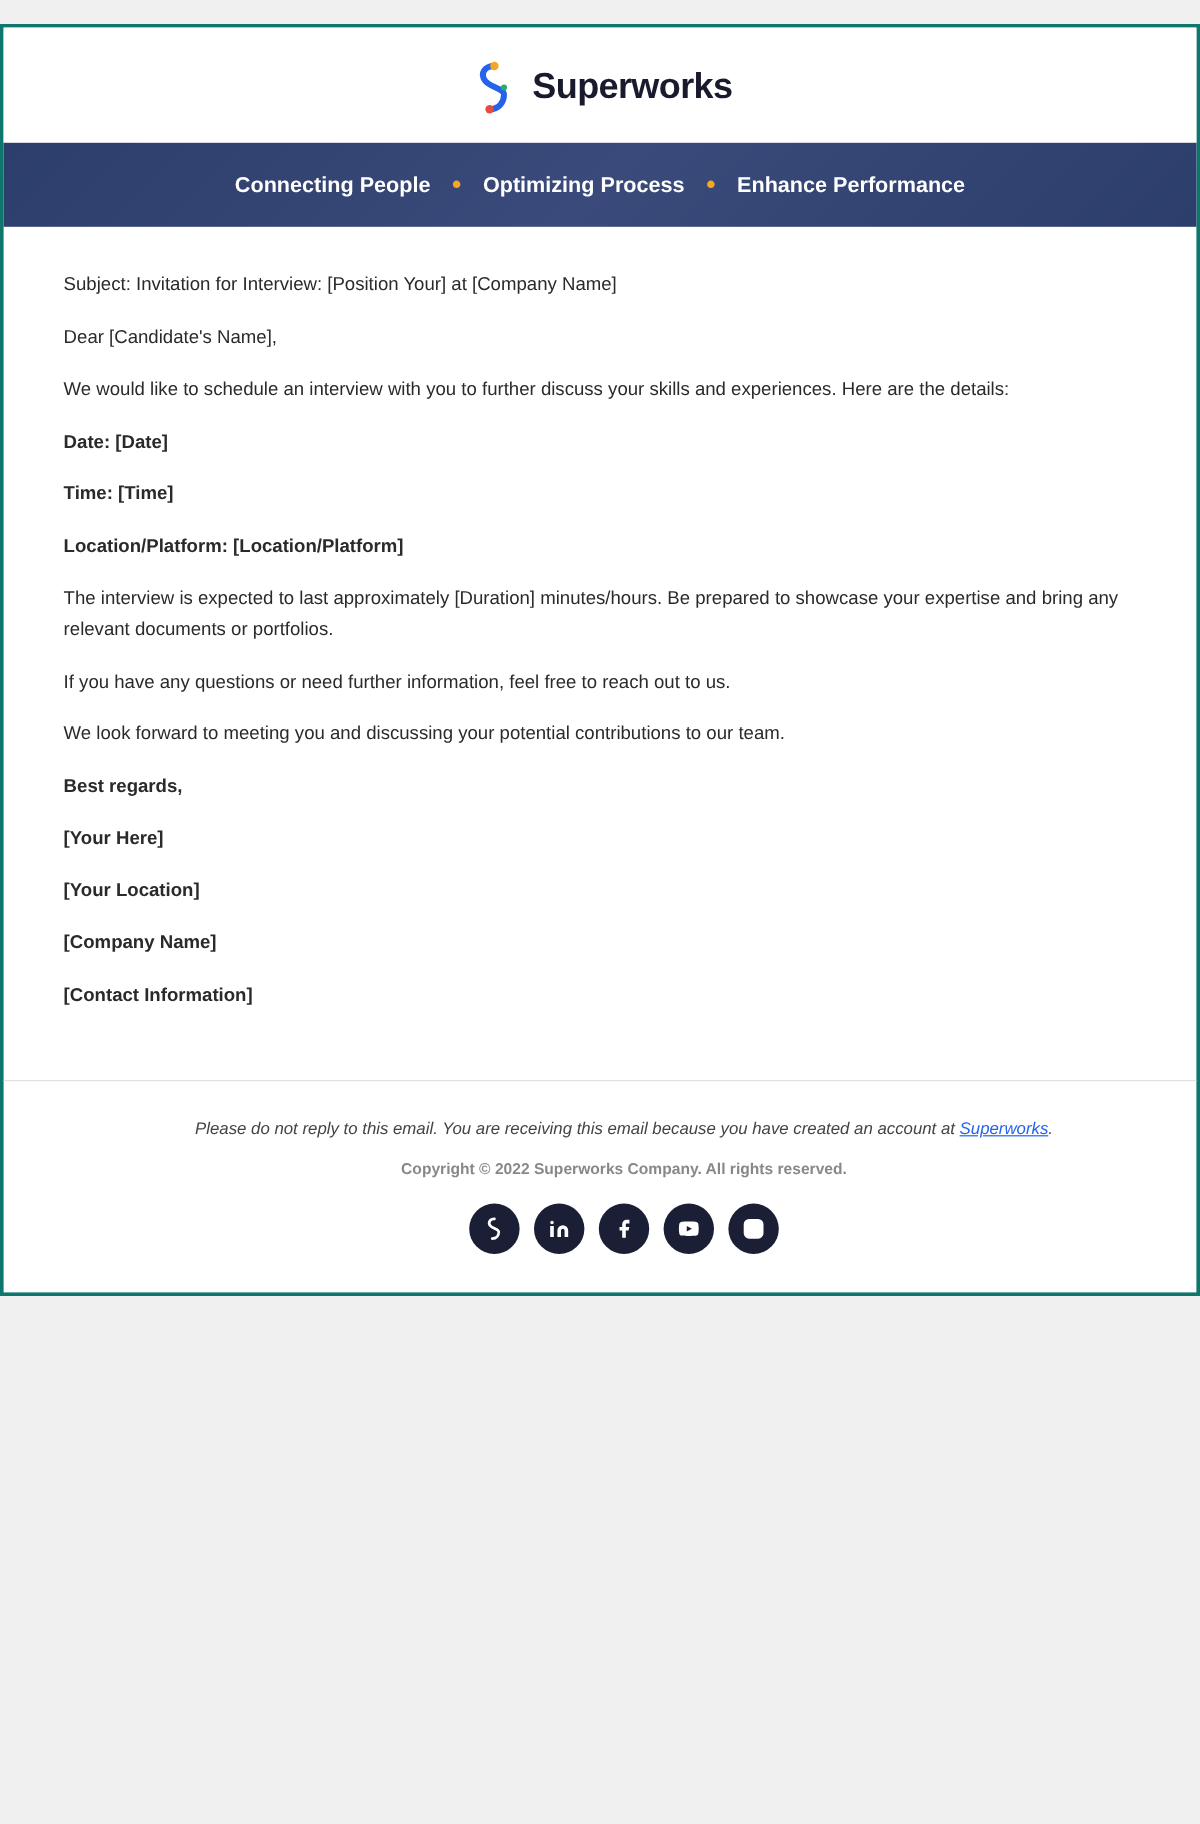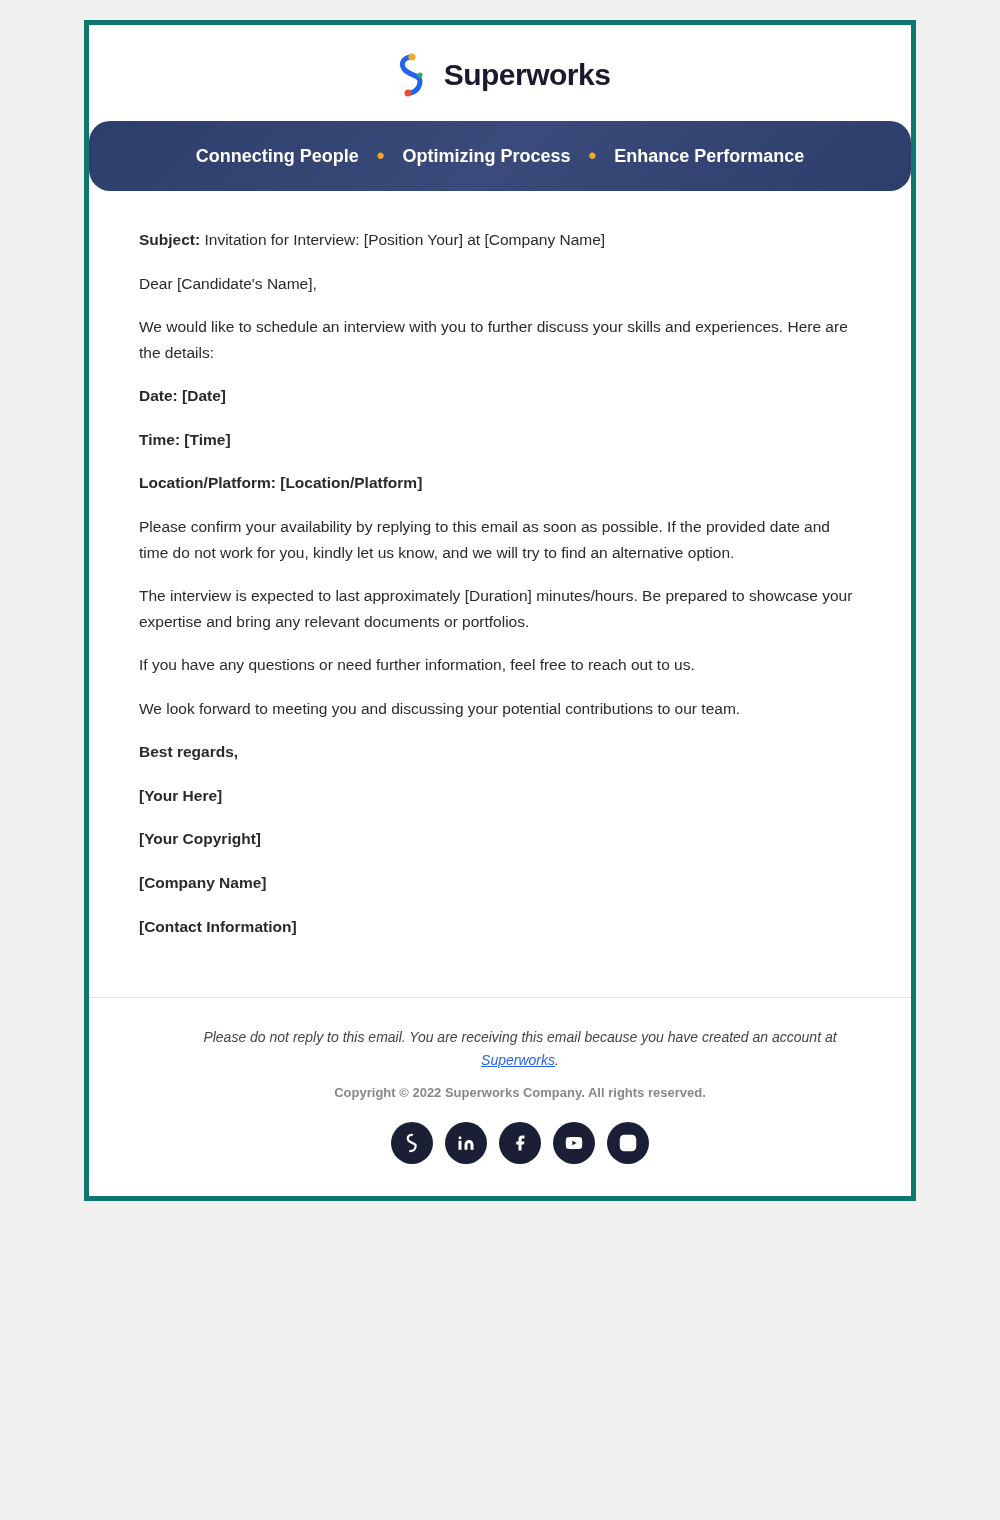--- a/index.html
+++ b/index.html
@@ -4,23 +4,23 @@
   <style>
     * { box-sizing: border-box; margin: 0; padding: 0; }
     body {
       font-family: -apple-system, BlinkMacSystemFont, 'Segoe UI', Arial, sans-serif;
       background: #f0f0f0;
       display: flex;
       justify-content: center;
       padding: 20px 0;
     }
     .email-wrapper {
-      width: 832px;
+      width: 1000px;
       background: #ffffff;
-      border: 5px solid #0f766e;
+      border: 3px solid #0f766e;
     }
     
     .header-logo {
       display: flex;
       align-items: center;
       justify-content: center;
       padding: 28px 20px 24px;
       background: #ffffff;
     }
     .logo-icon {
@@ -36,21 +36,20 @@
     }
     
     .nav-banner {
       background: #2d3748;
       background: linear-gradient(135deg, #2c3e6b 0%, #3a4a7a 50%, #2c3e6b 100%);
       padding: 22px 60px;
       display: flex;
       align-items: center;
       justify-content: center;
       gap: 0;
-      border-radius: 21px;
     }
     .nav-item {
       color: #ffffff;
       font-size: 18px;
       font-weight: 700;
     }
     .nav-dot {
       color: #f5a623;
       font-size: 22px;
       margin: 0 18px;
@@ -65,21 +64,21 @@
       line-height: 1.65;
       color: #2a2a2a;
       margin-bottom: 18px;
     }
     .subject-line {
       font-size: 15.5px;
       color: #2a2a2a;
       margin-bottom: 18px;
     }
     .subject-line .label {
-      font-weight: 700;
+      font-weight: 400;
     }
     .bold-line {
       font-size: 15.5px;
       font-weight: 700;
       color: #2a2a2a;
       margin-bottom: 14px;
     }
     
     .footer-divider {
       border: none;
@@ -162,33 +161,32 @@
 
 
     <p>We would like to schedule an interview with you to further discuss your skills and experiences. Here are the details:</p>
 
     <p class="bold-line">Date: [Date]</p>
 
     <p class="bold-line">Time: [Time]</p>
 
     <p class="bold-line">Location/Platform: [Location/Platform]</p>
 
-    <p>Please confirm your availability by replying to this email as soon as possible. If the provided date and time do not work for you, kindly let us know, and we will try to find an alternative option.</p>
 
     <p>The interview is expected to last approximately [Duration] minutes/hours. Be prepared to showcase your expertise and bring any relevant documents or portfolios.</p>
 
     <p>If you have any questions or need further information, feel free to reach out to us.</p>
 
     <p>We look forward to meeting you and discussing your potential contributions to our team.</p>
 
     <p class="bold-line">Best regards,</p>
 
     <p class="bold-line">[Your Here]</p>
 
-    <p class="bold-line">[Your Copyright]</p>
+    <p class="bold-line">[Your Location]</p>
 
     <p class="bold-line">[Company Name]</p>
 
     <p class="bold-line">[Contact Information]</p>
 
   </div>
 
   <hr class="footer-divider">
   <div class="footer">
     <p class="footer-notice">

